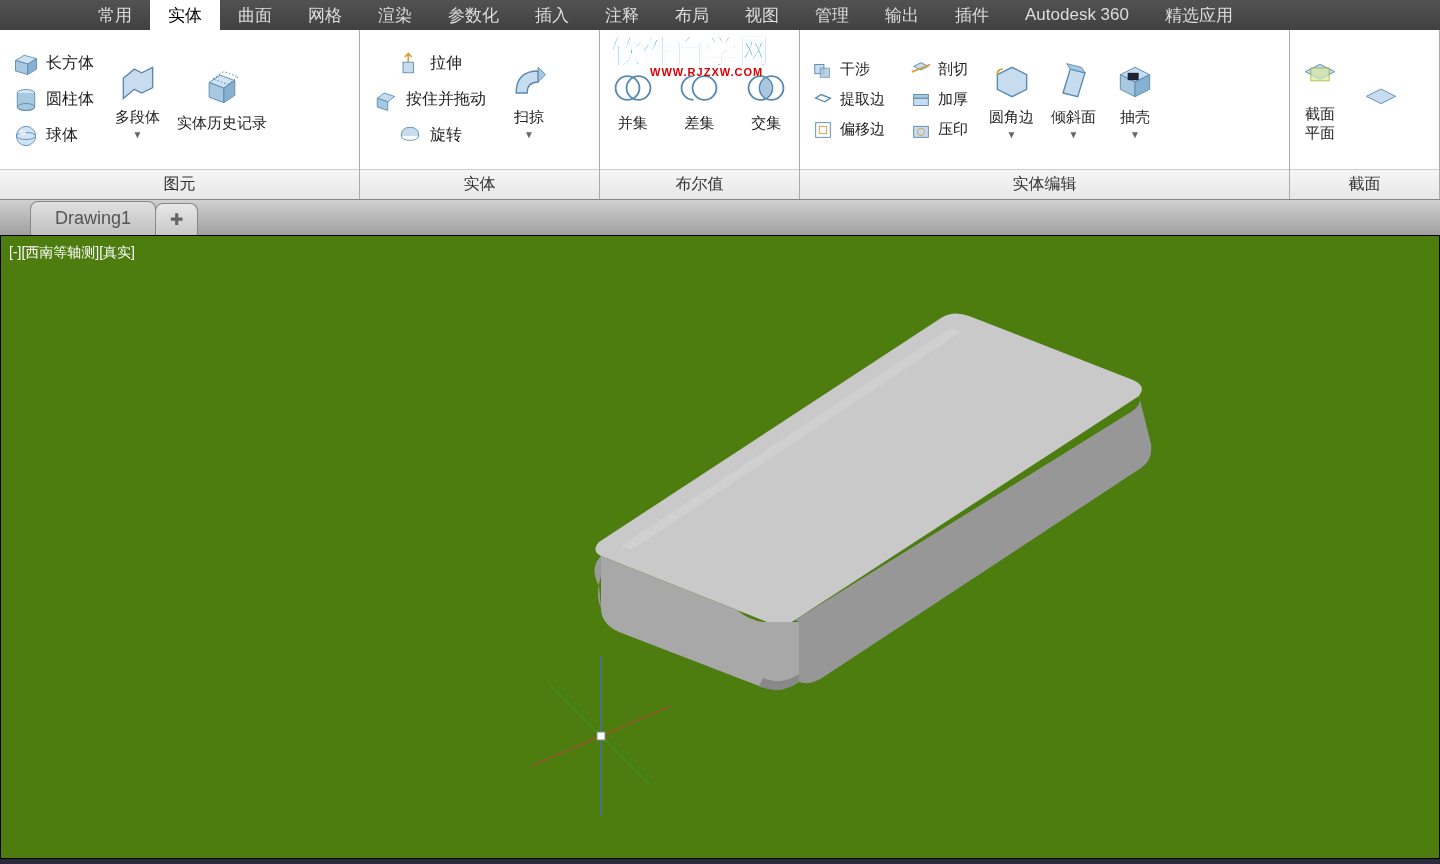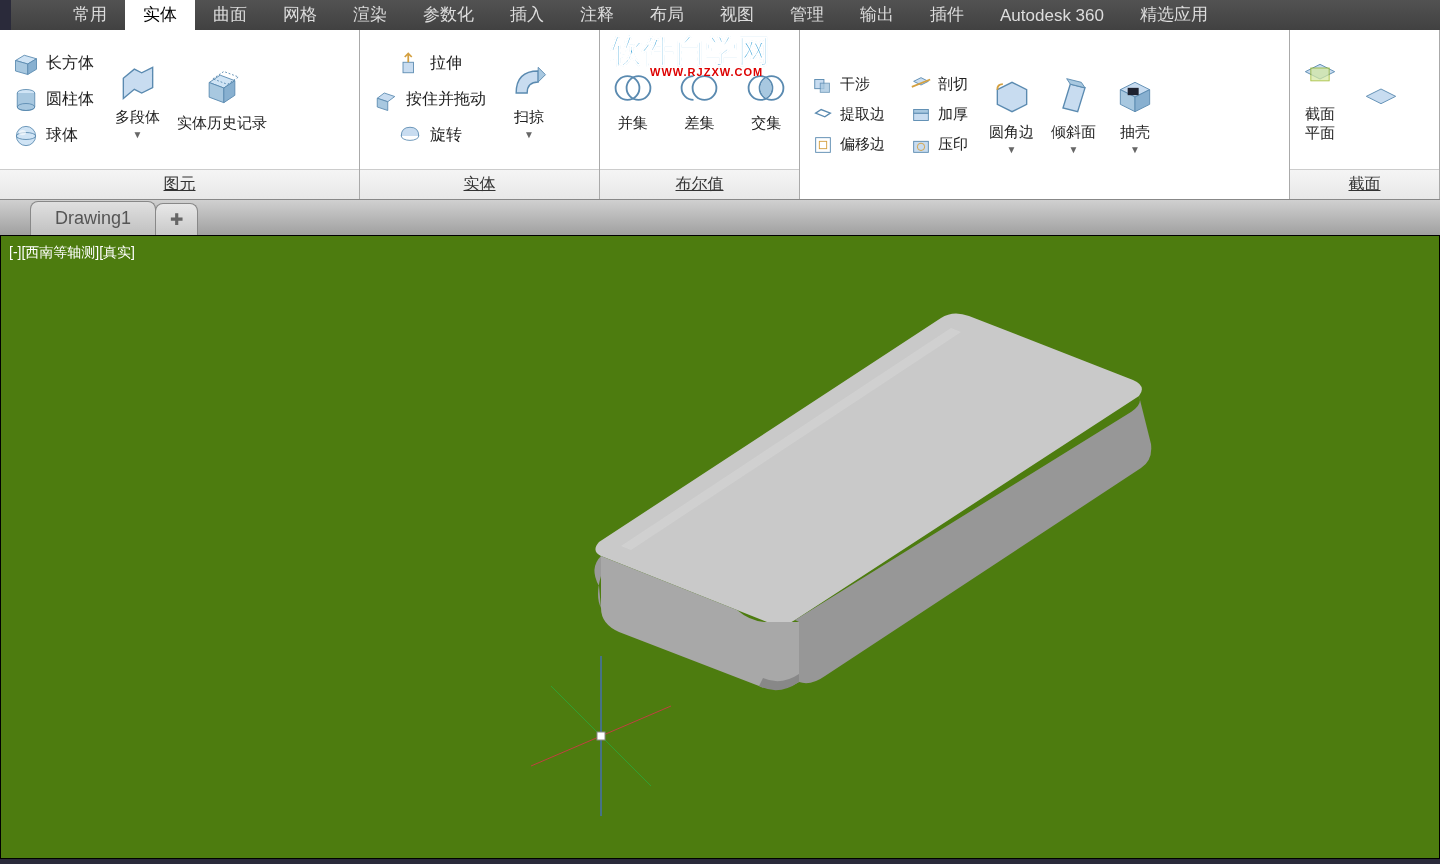--- a/index.html
+++ b/index.html
@@ -1,25 +1,25 @@
 <!DOCTYPE html>
 <html><head>
 <meta charset="utf-8">
 <style>
 * { margin: 0; padding: 0; box-sizing: border-box; font-family: "Microsoft YaHei", Arial, sans-serif; }
 body { background: #2a2a3a; overflow: hidden; width: 1440px; height: 864px; }
 
-.menubar { background: linear-gradient(#525252, #414141); height: 30px; display: flex; align-items: flex-end; padding-left: 44px; margin-left: 11px; }
+.menubar { background: linear-gradient(#525252, #414141); height: 30px; display: flex; align-items: center; padding-left: 80px; }
 .menubar .item { color: #ddd; font-size: 17px; padding: 4px 18px; cursor: pointer; }
 .menubar .item.active { background: #fff; color: #000; }
 
 .ribbon { background: #fff; height: 170px; display: flex; border-bottom: 1px solid #888; }
 .panel { border-right: 1px solid #aaa; display: flex; flex-direction: column; }
 .panel-body { flex: 1; display: flex; align-items: center; padding: 5px 8px; gap: 17px; }
-.panel-title { text-align: center; font-size: 16px; color: #333; padding: 4px 0; background: linear-gradient(#f5f5f5, #e8e8e8); border-top: 1px solid #ccc; text-decoration: underline; }
+.panel-title { text-align: center; font-size: 16px; color: #333; padding: 4px 0; background: linear-gradient(#f5f5f5, #e8e8e8); border-top: 1px solid #ccc; }
 
 .col { display: flex; flex-direction: column; gap: 4px; align-items: center; }
 .rowitem { display: flex; align-items: center; gap: 6px; padding: 2px 4px; cursor: pointer; white-space: nowrap; }
 .lbl { font-size: 16px; color: #222; }
 .lbl.sm { font-size: 15px; }
 .drop { font-size: 10px; color: #666; margin-top: -2px; }
 
 .icon { display: inline-block; }
 .icon.big { width: 44px; height: 44px; }
 .icon.med { width: 28px; height: 28px; }
@@ -259,20 +259,21 @@
         <span class="icon big"><svg viewBox="0 0 48 48">
               <path d="M8 16 L24 8 L40 16 L24 24 Z" fill="#c8dcf0" stroke="#5a8ab0"></path>
               <path d="M8 16 L8 32 L24 40 L24 24 Z" fill="#a8c8e0" stroke="#5a8ab0"></path>
               <path d="M24 24 L40 16 L40 32 L24 40 Z" fill="#88b0d0" stroke="#5a8ab0"></path>
               <rect x="16" y="14" width="12" height="8" fill="#1e2230"></rect>
             </svg></span>
         <span class="lbl sm">抽壳</span>
         <span class="drop">▼</span>
       </div>
     </div>
+    <div class="panel-title">实体编辑</div>
   </div>
 
   <div class="panel" style="flex:1">
     <div class="panel-body">
       <div class="col">
         <span class="icon big"><svg viewBox="0 0 48 48">
               <path d="M8 16 L24 8 L40 16 L24 24 Z" fill="#c8dcf0" stroke="#5a8ab0"></path>
               <rect x="14" y="12" width="20" height="14" fill="#d4e8a0" stroke="#8a0" opacity="0.7"></rect>
             </svg></span>
         <span class="lbl sm" style="white-space:pre;text-align:center">截面

